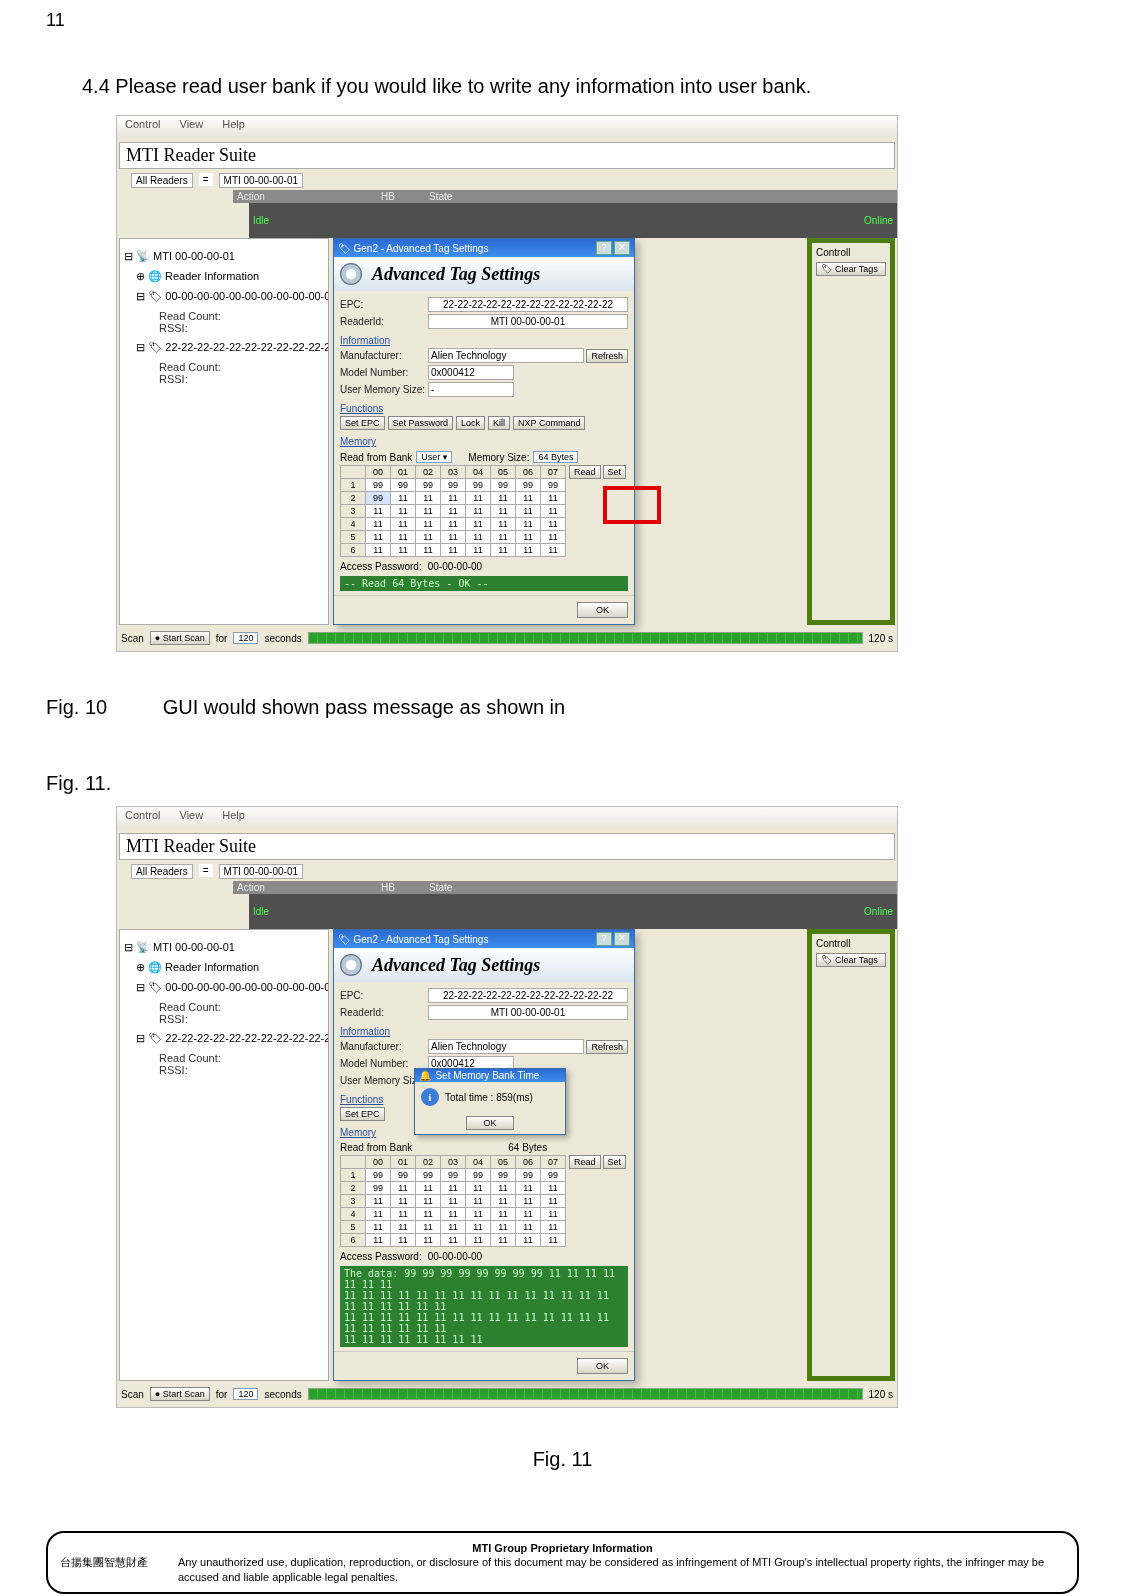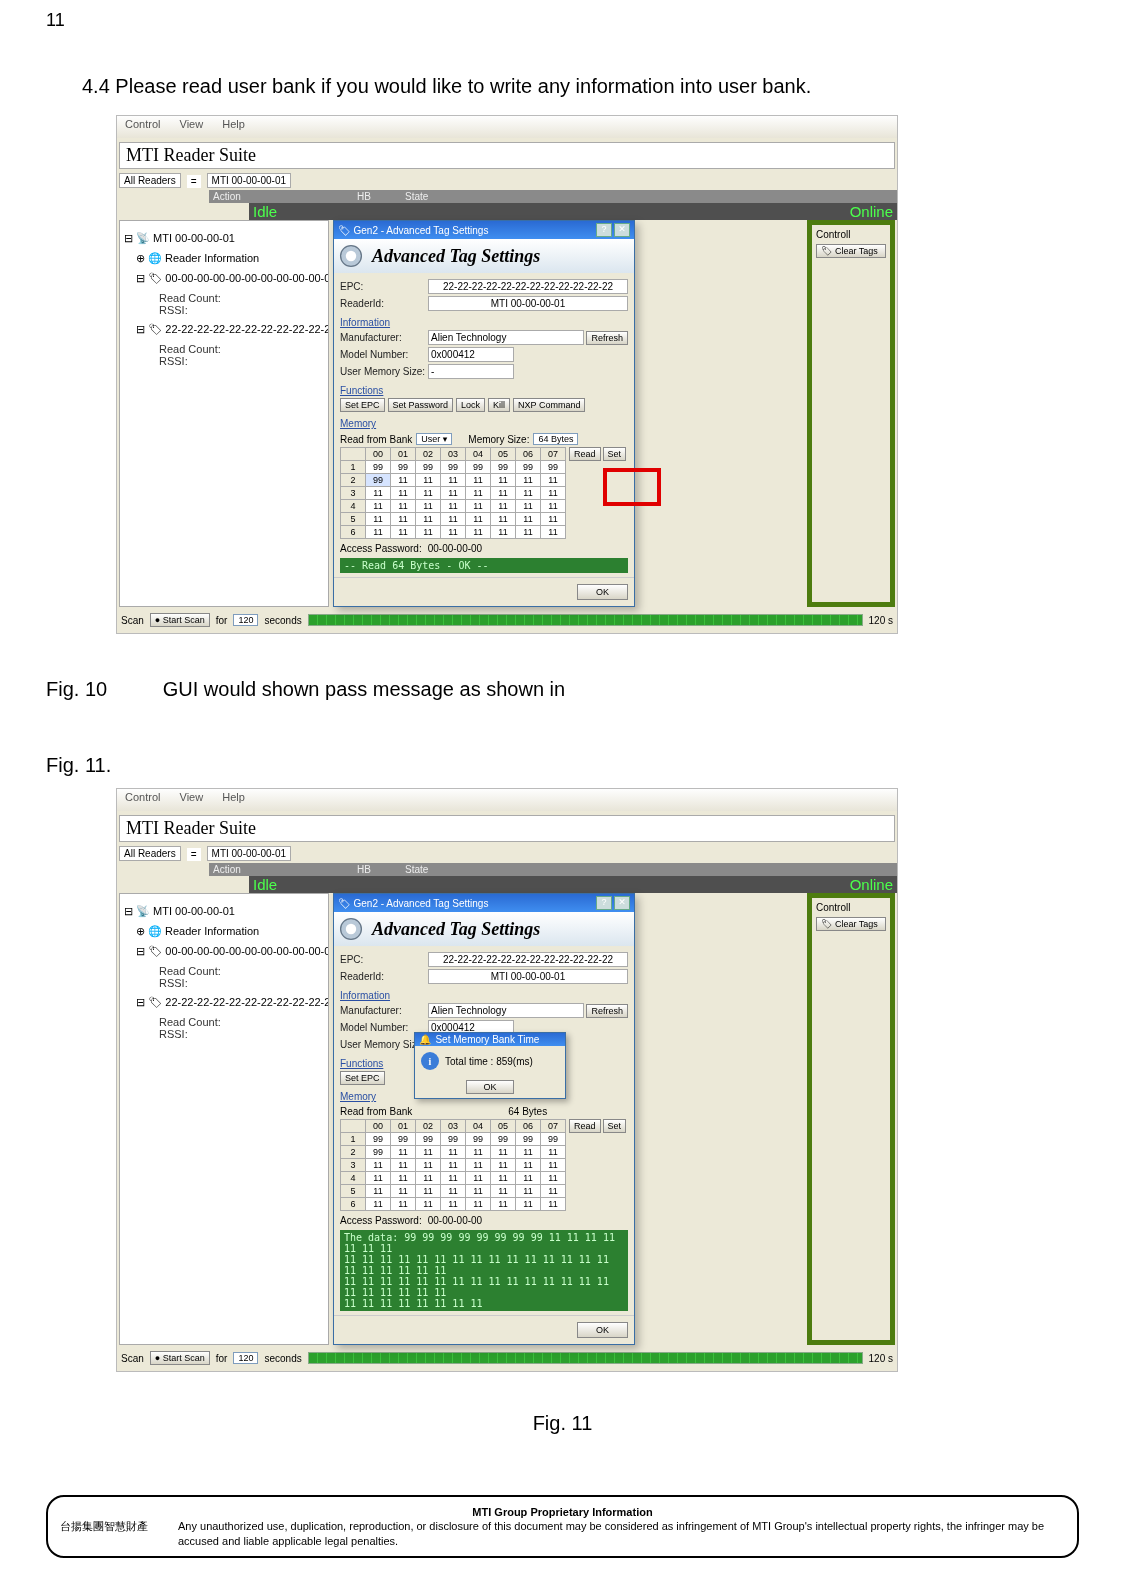--- a/index.html
+++ b/index.html
@@ -5,21 +5,21 @@
 html,body{margin:0;padding:0;background:#fff;font-family:Arial,Helvetica,sans-serif;color:#000}
 .page{width:1125px;margin:0 auto;position:relative;padding:10px 46px 60px 46px;box-sizing:border-box}
 .pgnum{font-size:18px;margin:0 0 40px 0}
 .sec{font-size:20px;margin:10px 0 46px 36px;line-height:1.5}
 .body-p{font-size:20px;margin:0 0 46px 0;line-height:1.5}
 .screenshot{width:780px;margin:-32px 0 40px 70px;border:1px solid #bbb;background:#ece9d8;font-family:Tahoma,Arial,sans-serif;font-size:11px;color:#000;position:relative}
 .shot2{margin-top:-38px}
 .menubar{background:linear-gradient(to bottom,#fefefe,#e8e5d8);height:18px;padding:2px 8px;font-size:11px}
 .menubar span{margin-right:16px;color:#555}
 .suite-title{font-family:"Times New Roman",serif;font-size:18px;padding:2px 6px;background:#fff;border:1px solid #aaa;margin:4px 2px}
-.readerbar{display:flex;align-items:flex-end;gap:6px;margin:2px 2px}
+.readerbar{display:flex;align-items:flex-start;gap:6px;margin:2px 14px}
 .readerbar .lbl{border:1px solid #aaa;background:#fff;font-size:10px;padding:1px 4px}
 .readerbar .sel{background:#fff;padding:1px 4px;font-size:10px}
 .main-two{display:flex;gap:4px;padding:0 2px}
 .left-panel{width:200px;min-height:280px;background:#fff;border:1px solid #aaa;padding:4px;overflow:hidden}
 .tree-node{white-space:nowrap;margin:7px 0}
 .tree-meta{margin-left:35px;color:#333}
 .right-panel{flex:1;position:relative}
 .dialog{position:relative;width:300px;margin:0 8px 0 0;background:#ece9d8;border:1px solid #3a6ea5;box-shadow:4px 4px 8px rgba(0,0,0,.25)}
 .dlg-title{background:linear-gradient(to bottom,#2a6ad3,#3f8ef0);color:#fff;font-size:10px;padding:2px 4px;display:flex;justify-content:space-between;align-items:center}
 .dlg-title .winbtns{display:flex;gap:2px}
@@ -39,23 +39,23 @@
 .memtablewrap{display:flex;gap:3px;align-items:flex-start}
 .memtbl{border-collapse:collapse;background:#fff;font-size:9px}
 .memtbl th,.memtbl td{border:1px solid #aaa;padding:0 4px;text-align:center;height:12px;min-width:16px}
 .memtbl th{background:#ece9d8;font-weight:normal}
 .memtbl .rh{background:#ece9d8}
 .memtbl td.ed{background:#d6e4ff}
 .memside{display:flex;flex-direction:row;gap:2px}
 .aprow{display:flex;align-items:center;gap:6px;margin:4px 0}
 .statusline{background:#2c8030;color:#c9ffcb;font-family:monospace;font-size:10px;padding:2px 4px;white-space:pre-wrap}
 .okbar{display:flex;justify-content:flex-end;padding:6px;background:#ece9d8;border-top:1px solid #ccc}
-.taglist-header{display:flex;background:#8a8a8a;color:#eee;font-size:10px;padding:1px 4px;gap:18px;margin-left:92px}
+.taglist-header{display:flex;background:#8a8a8a;color:#eee;font-size:10px;padding:1px 4px;gap:18px;margin-left:116px}
 .taglist-header span{min-width:30px}
-.taglist-row{background:#4f4f4f;color:#4cff4c;font-size:15px;padding:0 4px;margin-left:132px}
+.taglist-row{background:#4f4f4f;color:#4cff4c;font-size:10px;padding:12px 4px;margin-left:132px}
 .scanbar{display:flex;align-items:center;gap:6px;padding:6px 4px;background:#ece9d8;font-size:10px}
 .prog{flex:1;height:10px;border:1px solid #8a8;background:repeating-linear-gradient(90deg,#2ca02c 0,#2ca02c 8px,#3cc03c 8px,#3cc03c 9px)}
 .ctrlbox{width:70px;border:5px solid #4d7c0f;background:#ece9d8;padding:4px;font-size:10px}
 .red-box{position:absolute;border:4px solid #e00000;width:50px;height:30px}
 .popup{position:absolute;top:138px;left:80px;width:150px;background:#ece9d8;border:1px solid #3a6ea5;box-shadow:3px 3px 6px rgba(0,0,0,.3);font-size:10px}
 .popup .ptitle{background:linear-gradient(to bottom,#2a6ad3,#3f8ef0);color:#fff;padding:1px 4px;display:flex;align-items:center;gap:4px}
 .popup .pbody{padding:6px;display:flex;align-items:center;gap:6px}
 .popup .pfoot{display:flex;justify-content:center;padding:4px}
 .i-icon{width:18px;height:18px;border-radius:50%;background:#3b7dd8;color:#fff;font-weight:bold;display:flex;align-items:center;justify-content:center;font-family:Georgia,serif}
 .fig-center{text-align:center;font-size:20px;margin:18px 0 60px 0}

